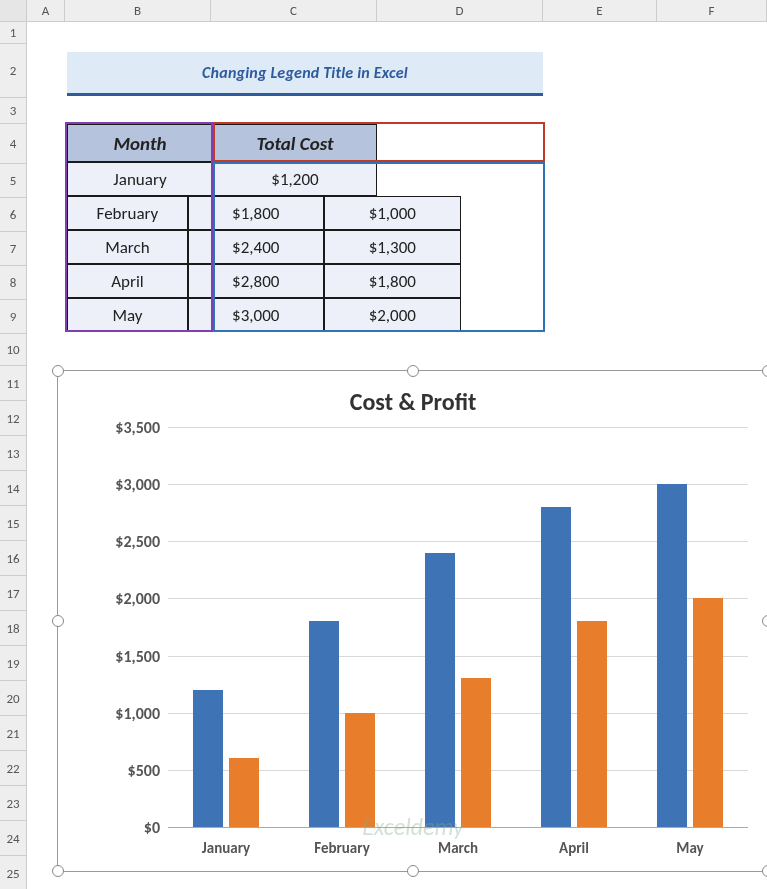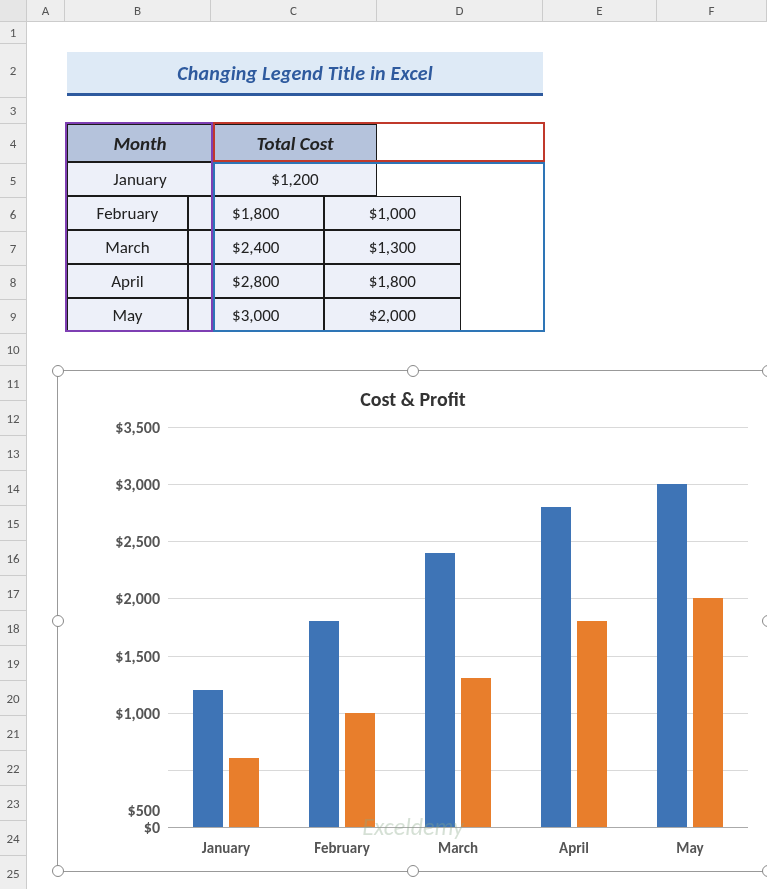--- a/index.html
+++ b/index.html
@@ -17,21 +17,21 @@
 
 .cA { width: 38px; } .cB { width: 146px; } .cC { width: 166px; } .cD { width: 166px; } .cE { width: 114px; } .cF { width: 110px; }
 
 
 .h1 { height: 22px; } .h2 { height: 54px; } .h3 { height: 26px; } .h4 { height: 40px; }
 .h5 { height: 34px; } .h6 { height: 34px; } .h7 { height: 34px; } .h8 { height: 34px; } .h9 { height: 34px; }
 .h10 { height: 32px; } .hreg { height: 35px; } .h25 { height: 36px; }
 
 
 .titlewrap { position: absolute; left: 40px; top: 30px; width: 476px; height: 44px; background: #deeaf6; border-bottom: 3px solid #2e5a9e; display: flex; align-items: center; justify-content: center; }
-.titlewrap span { font-size: 20px; font-style: italic; font-weight: bold; color: #2e5a9e; letter-spacing: .2px; }
+.titlewrap span { font-size: 16px; font-style: italic; font-weight: bold; color: #2e5a9e; letter-spacing: .2px; }
 
 
 .tbl { position: absolute; left: 40px; top: 102px; width: 394px; }
 .tbl .row { display: flex; }
 .tbl .cell { border: 1px solid #1a1a1a; display: flex; align-items: center; justify-content: center; font-size: 17px; color: #222; }
 .tbl .th { height: 38px; background: #b5c3dc; font-style: italic; font-weight: bold; font-size: 19px; }
 .tbl .td { height: 34px; background: #edf0f9; }
 .tbl .wB { width: 146px; } .tbl .wC { width: 164px; } .tbl .wD { width: 166px; }
 
 
@@ -40,21 +40,21 @@
 .sel-red { border: 2px solid #c0392b; }
 .sel-blue { border: 2px solid #2e75b6; }
 
 
 .chartbox { position: absolute; left: 30px; top: 348px; width: 712px; height: 502px; background: #fff; border: 1px solid #999; }
 .chandle { position: absolute; width: 12px; height: 12px; background: #fff; border: 1.5px solid #888; border-radius: 50%; }
 .ch-tl { left: -6px; top: -6px; } .ch-tm { left: 50%; top: -6px; margin-left: -6px; } .ch-tr { right: -6px; top: -6px; }
 .ch-ml { left: -6px; top: 50%; margin-top: -6px; } .ch-mr { right: -6px; top: 50%; margin-top: -6px; }
 .ch-bl { left: -6px; bottom: -6px; } .ch-bm { left: 50%; bottom: -6px; margin-left: -6px; } .ch-br { right: -6px; bottom: -6px; }
 
-.chtitle { text-align: center; font-size: 20px; font-weight: bold; color: #333; padding: 16px 0 6px; }
+.chtitle { text-align: center; font-size: 24px; font-weight: bold; color: #333; padding: 16px 0 6px; }
 .plot { position: absolute; top: 56px; left: 30px; right: 20px; bottom: 44px; }
 .ygrid { position: absolute; left: 80px; right: 0; height: 0; border-top: 1px solid #d9d9d9; }
 .ylabel { position: absolute; left: 0; width: 72px; text-align: right; font-size: 16px; font-weight: bold; color: #555; transform: translateY(-50%); }
 .bars { position: absolute; left: 80px; right: 0; bottom: 0; top: 0; display: flex; }
 .group { flex: 1; position: relative; }
 .bar { position: absolute; bottom: 0; width: 30px; }
 .b-cost { background: #3e74b6; }
 .b-profit { background: #e87e2c; }
 .xlabel { position: absolute; bottom: -30px; width: 100%; text-align: center; font-size: 15px; font-weight: bold; color: #555; }
 
@@ -154,21 +154,21 @@
       <div class="chandle ch-bl"></div>
       <div class="chandle ch-bm"></div>
       <div class="chandle ch-br"></div>
 
       <div class="chtitle">Cost &amp; Profit</div>
 
       <div class="plot" id="plot">
           <div class="ygrid" style="top: 100%; border-color: rgb(170, 170, 170);"></div>
           <div class="ylabel" style="top: 100%;">$0</div>
           <div class="ygrid" style="top: 85.7143%;"></div>
-          <div class="ylabel" style="top: 85.7143%; margin-top: 40px;">$500</div>
+          <div class="ylabel" style="top: 85.7143%;">$500</div>
           <div class="ygrid" style="top: 71.4286%;"></div>
           <div class="ylabel" style="top: 71.4286%;">$1,000</div>
           <div class="ygrid" style="top: 57.1429%;"></div>
           <div class="ylabel" style="top: 57.1429%;">$1,500</div>
           <div class="ygrid" style="top: 42.8571%;"></div>
           <div class="ylabel" style="top: 42.8571%;">$2,000</div>
           <div class="ygrid" style="top: 28.5714%;"></div>
           <div class="ylabel" style="top: 28.5714%;">$2,500</div>
           <div class="ygrid" style="top: 14.2857%;"></div>
           <div class="ylabel" style="top: 14.2857%;">$3,000</div>

